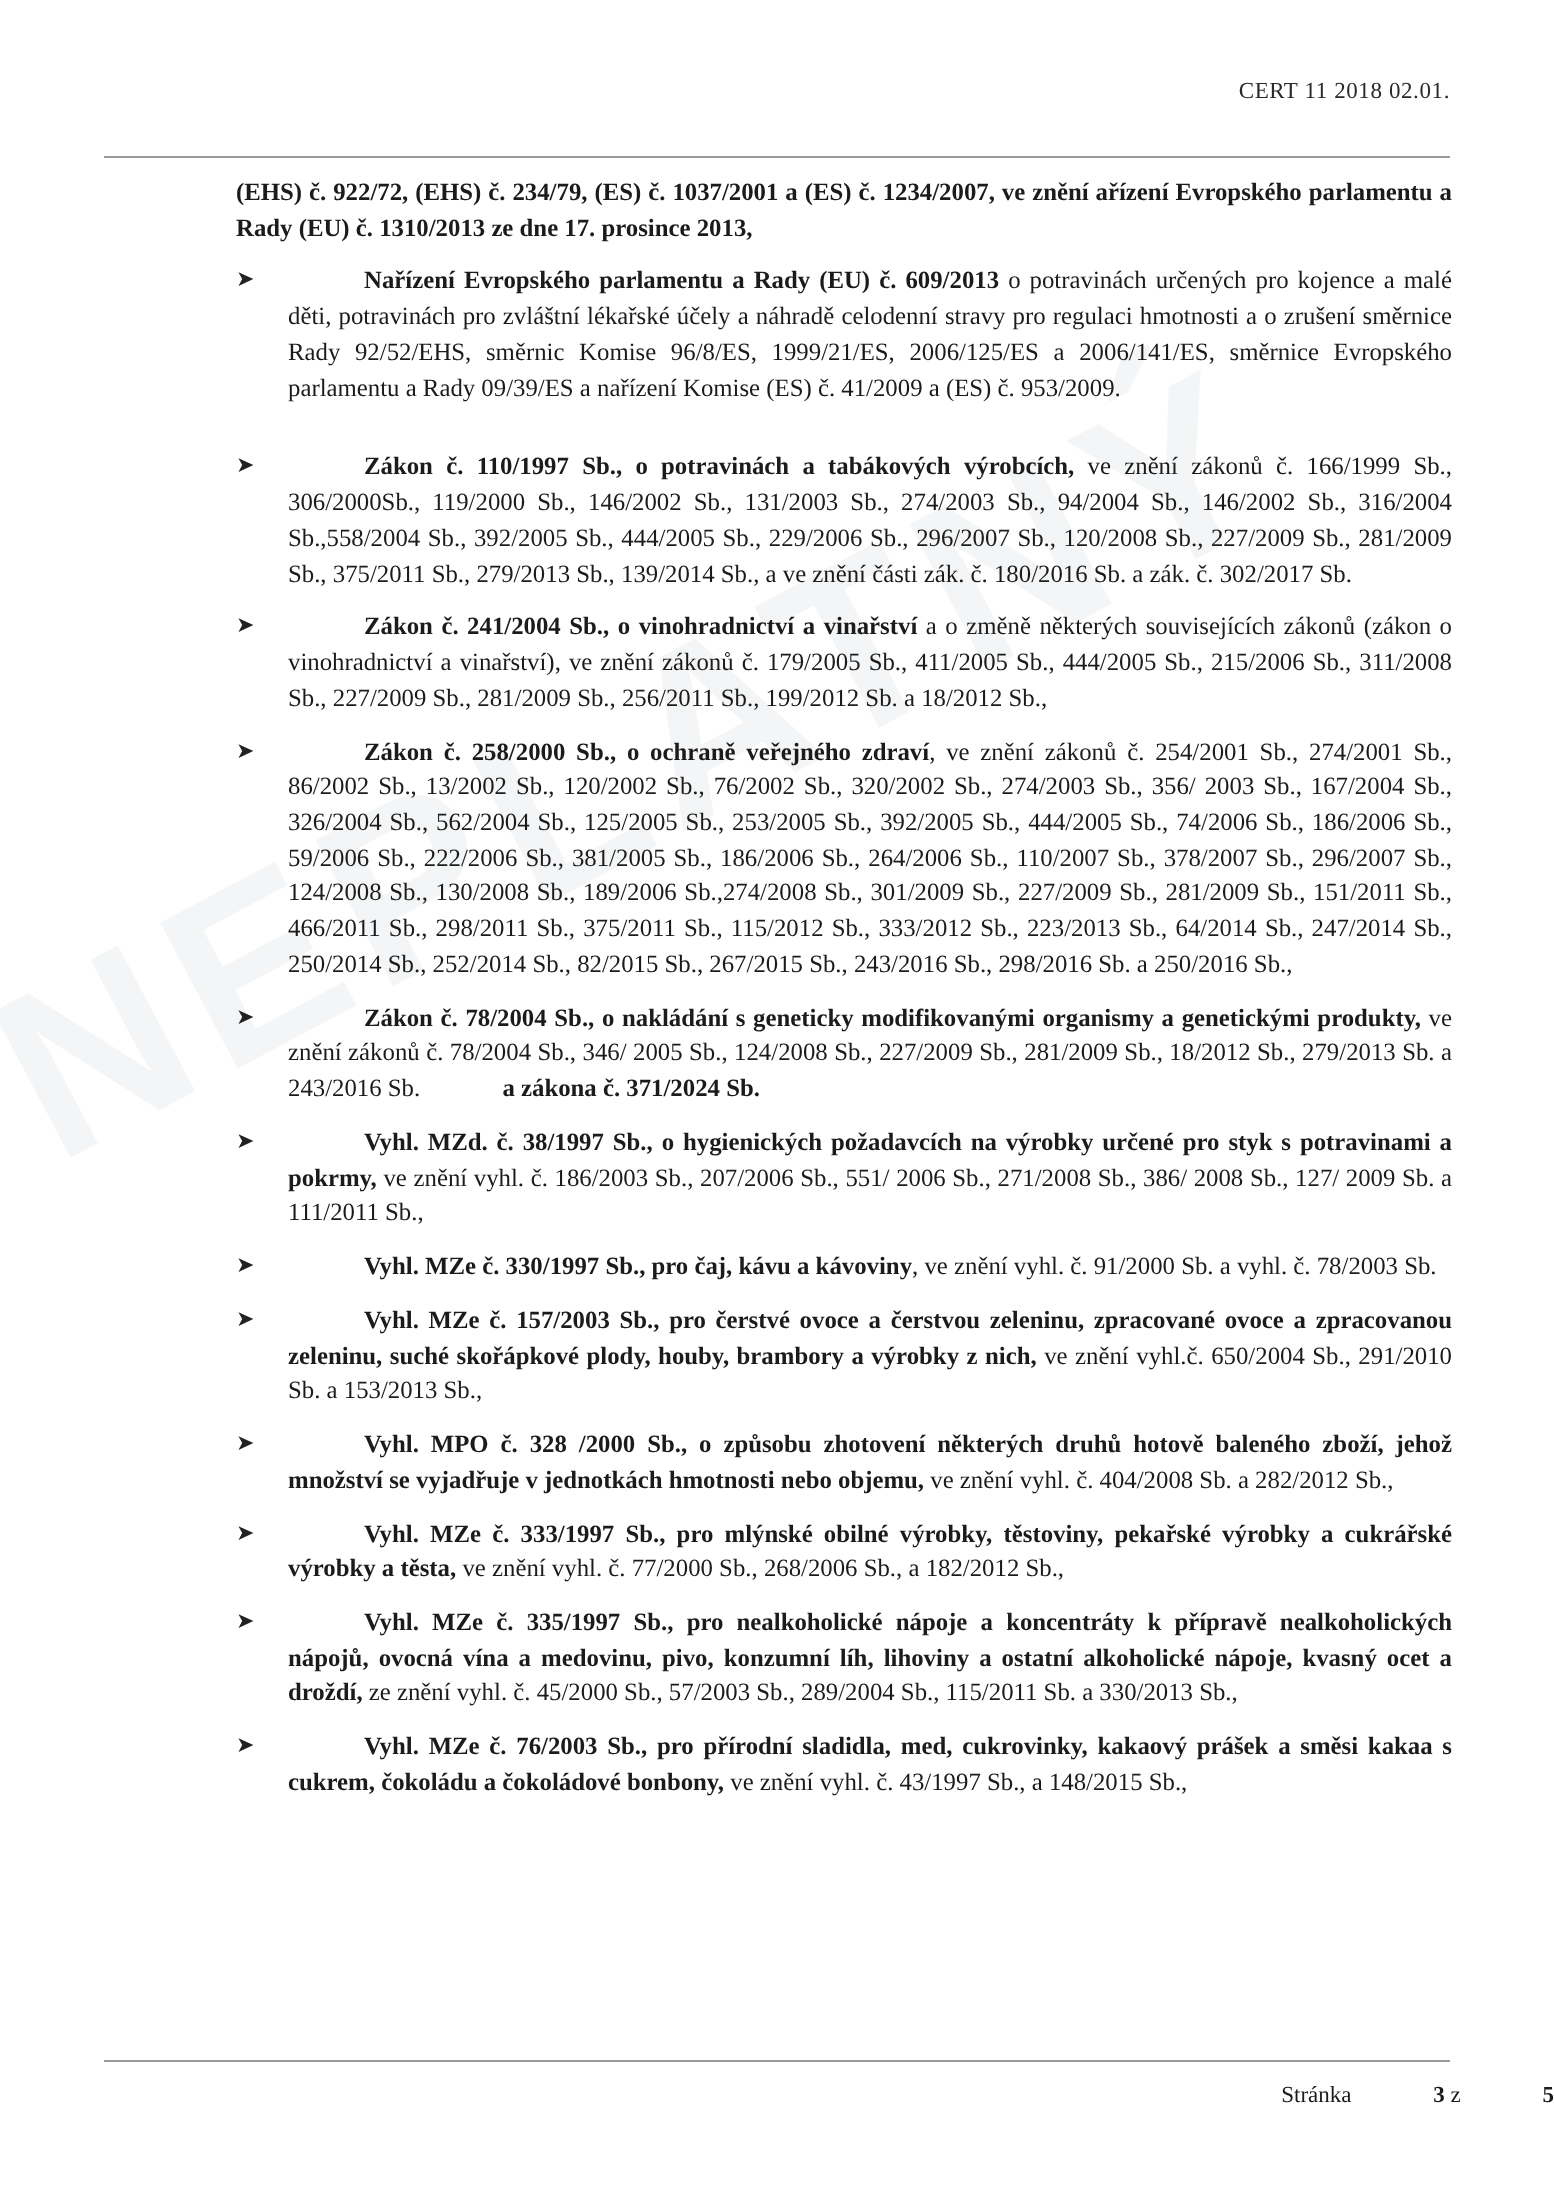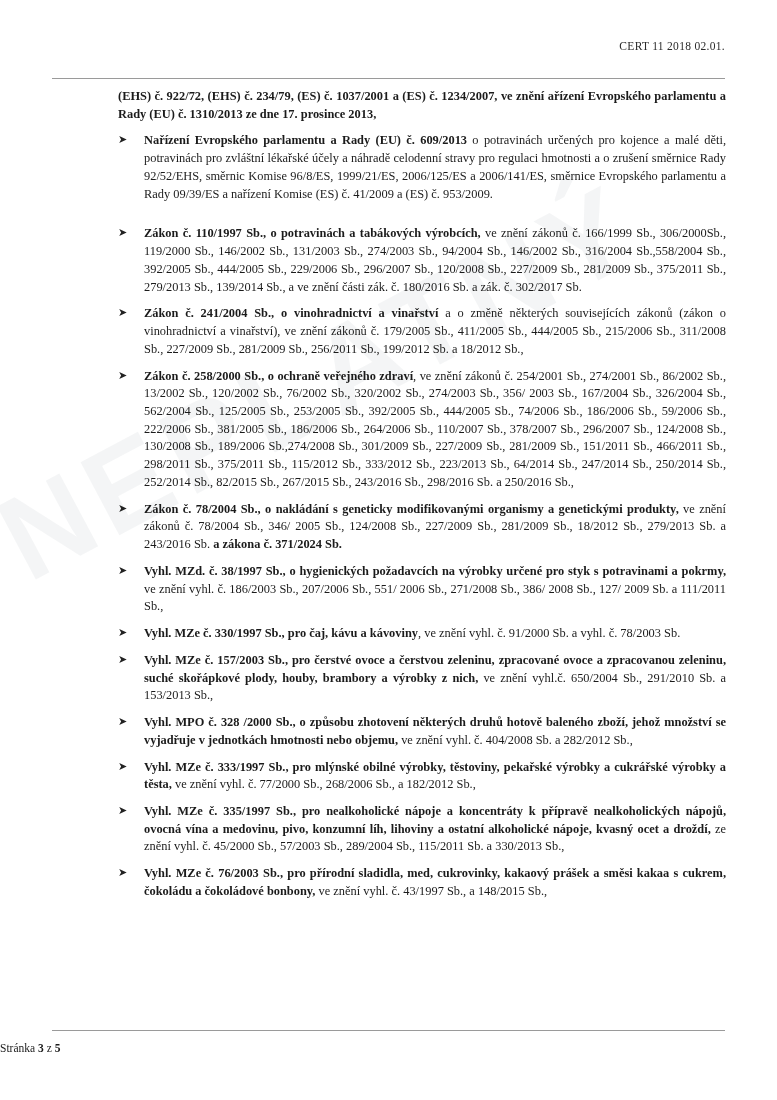--- a/index.html
+++ b/index.html
@@ -95,27 +95,27 @@
     text-align: justify;
   }
   li.bullet .marker {
     position: absolute;
     left: 0;
     top: 0;
     font-size: 11px;
     color: #222;
     font-family: "DejaVu Sans", sans-serif;
   }
-  b { font-weight: bold; }
+  b { font-weight: bold; margin-left: 38px; }
   .footer {
     position: absolute;
     left: 0;
     top: 1042px;
     width: 777px;
-    text-align: left;
+    text-align: right;
     font-size: 11.5px;
     font-family: "Liberation Serif", serif;
   }
   .footer b { font-weight: bold; }
 </style>
 </head>
 <body>
 
 <div class="page">
 

